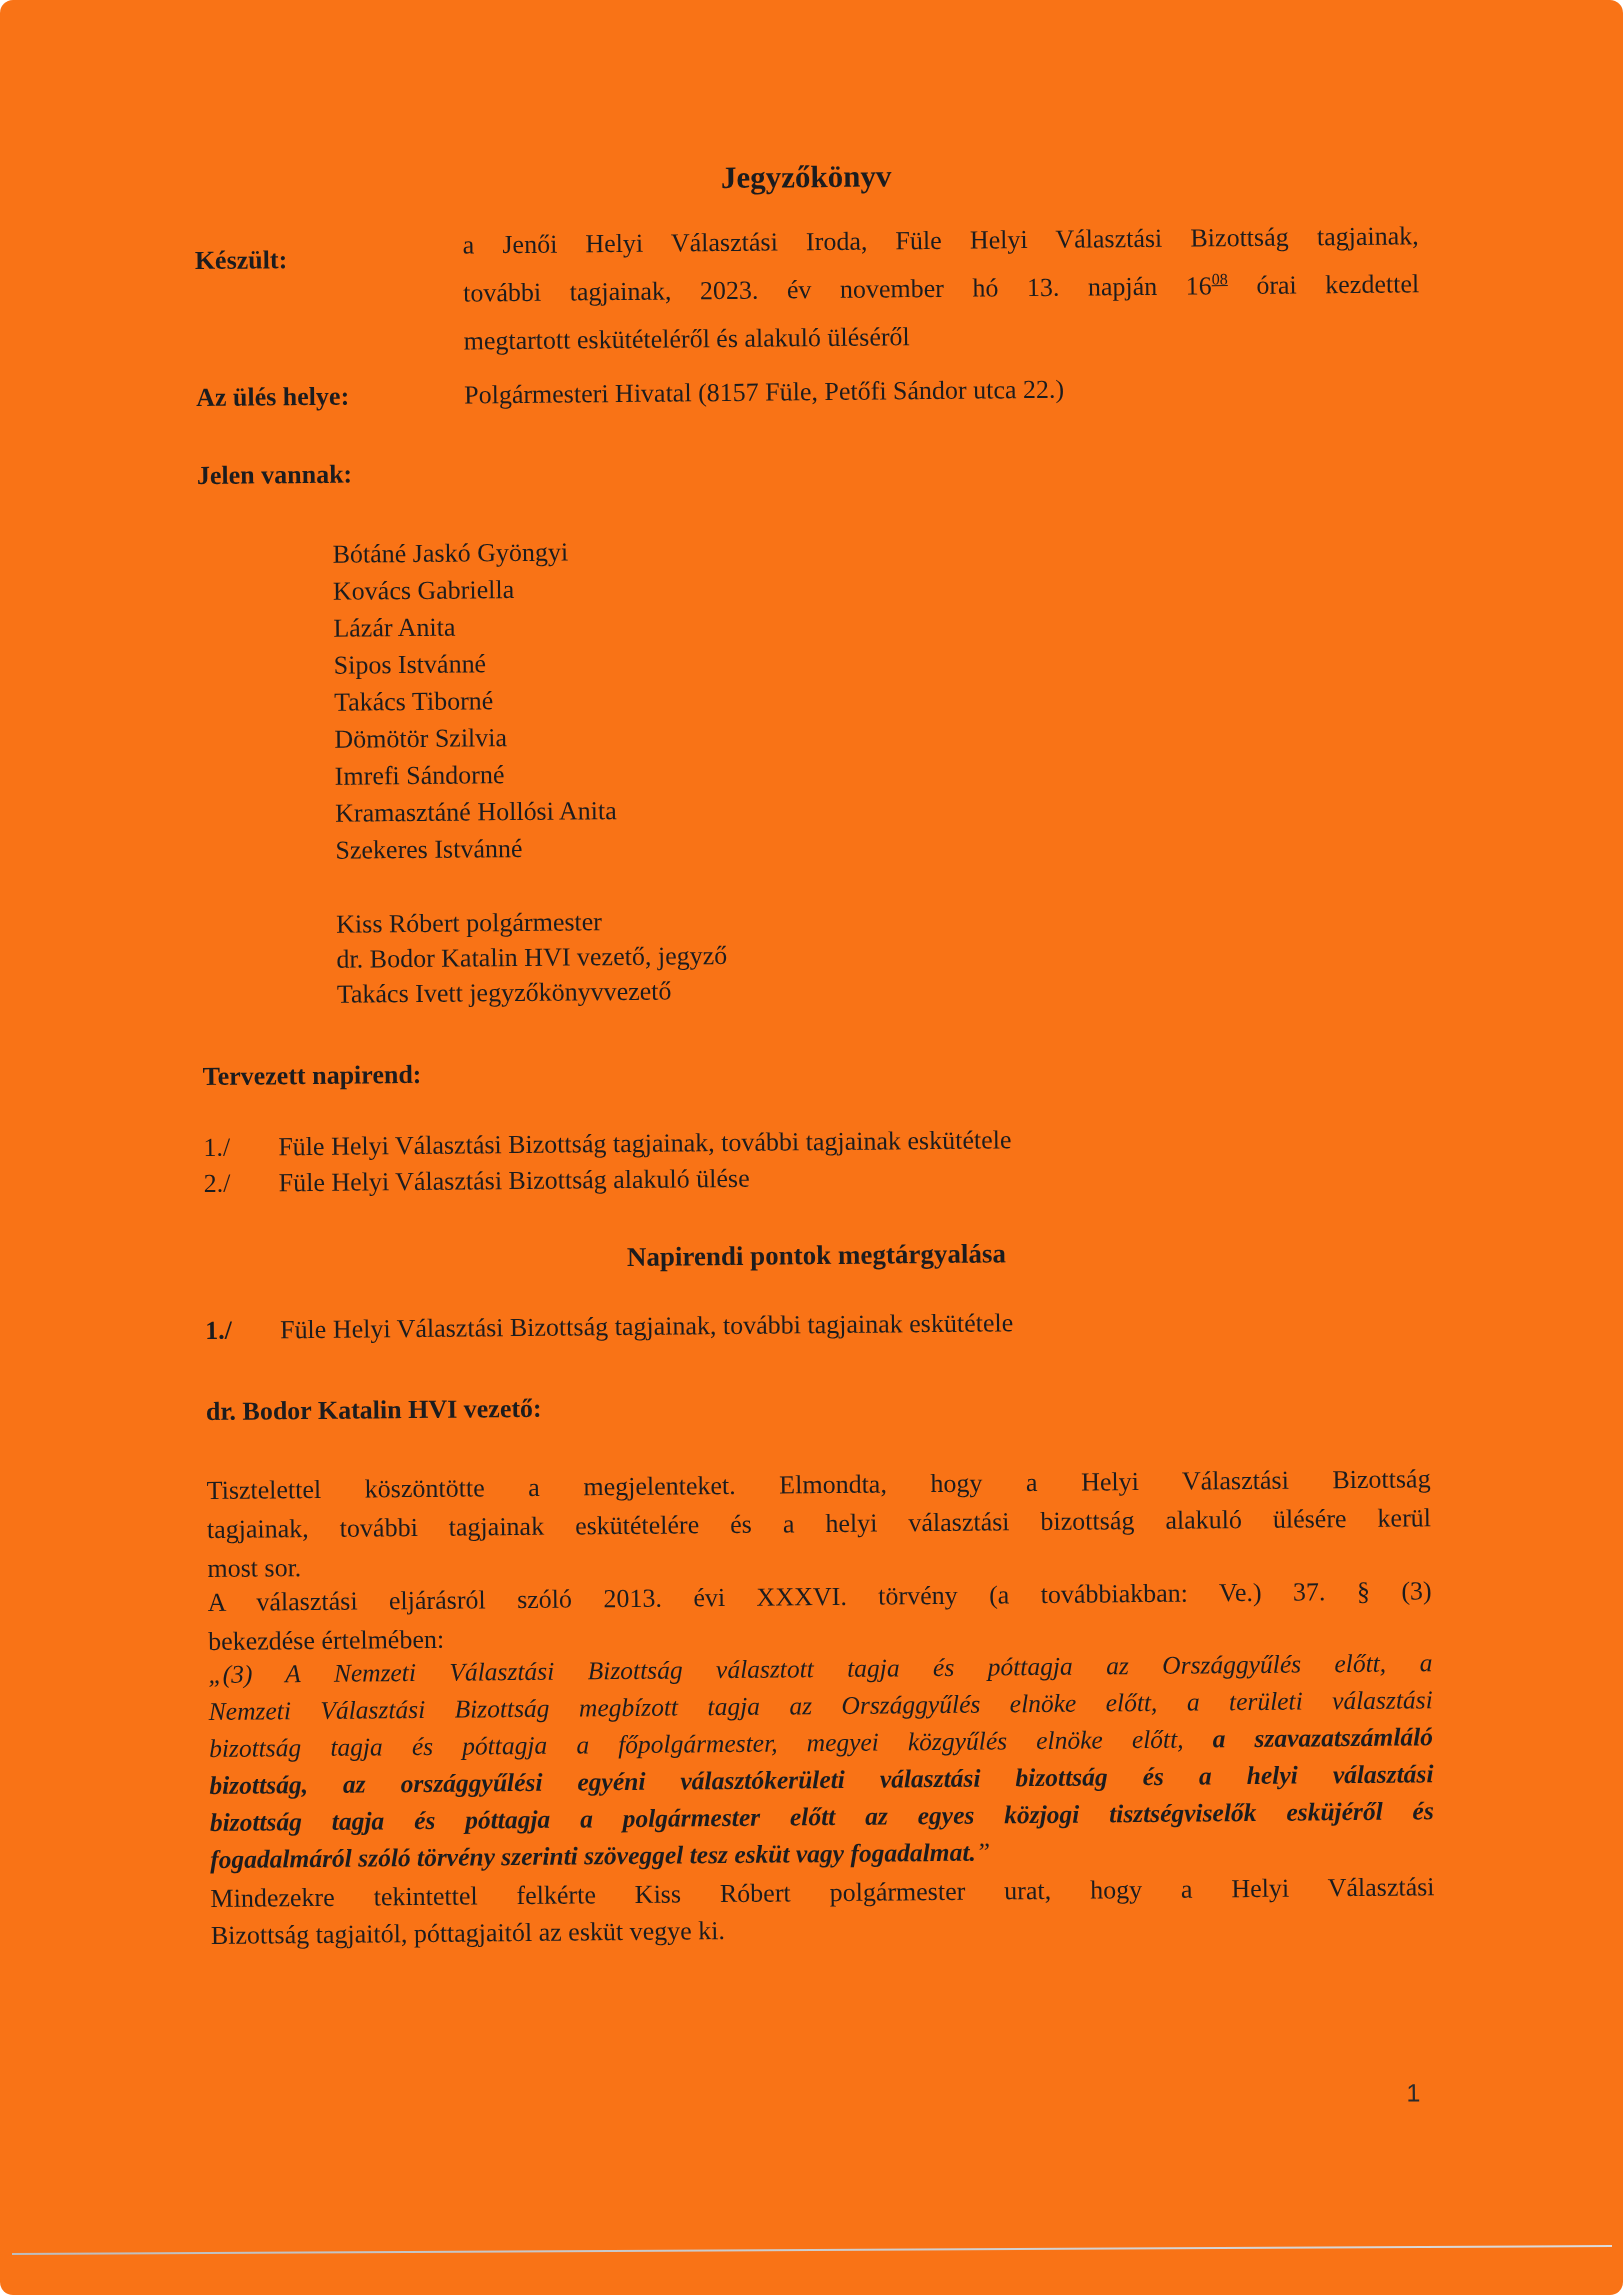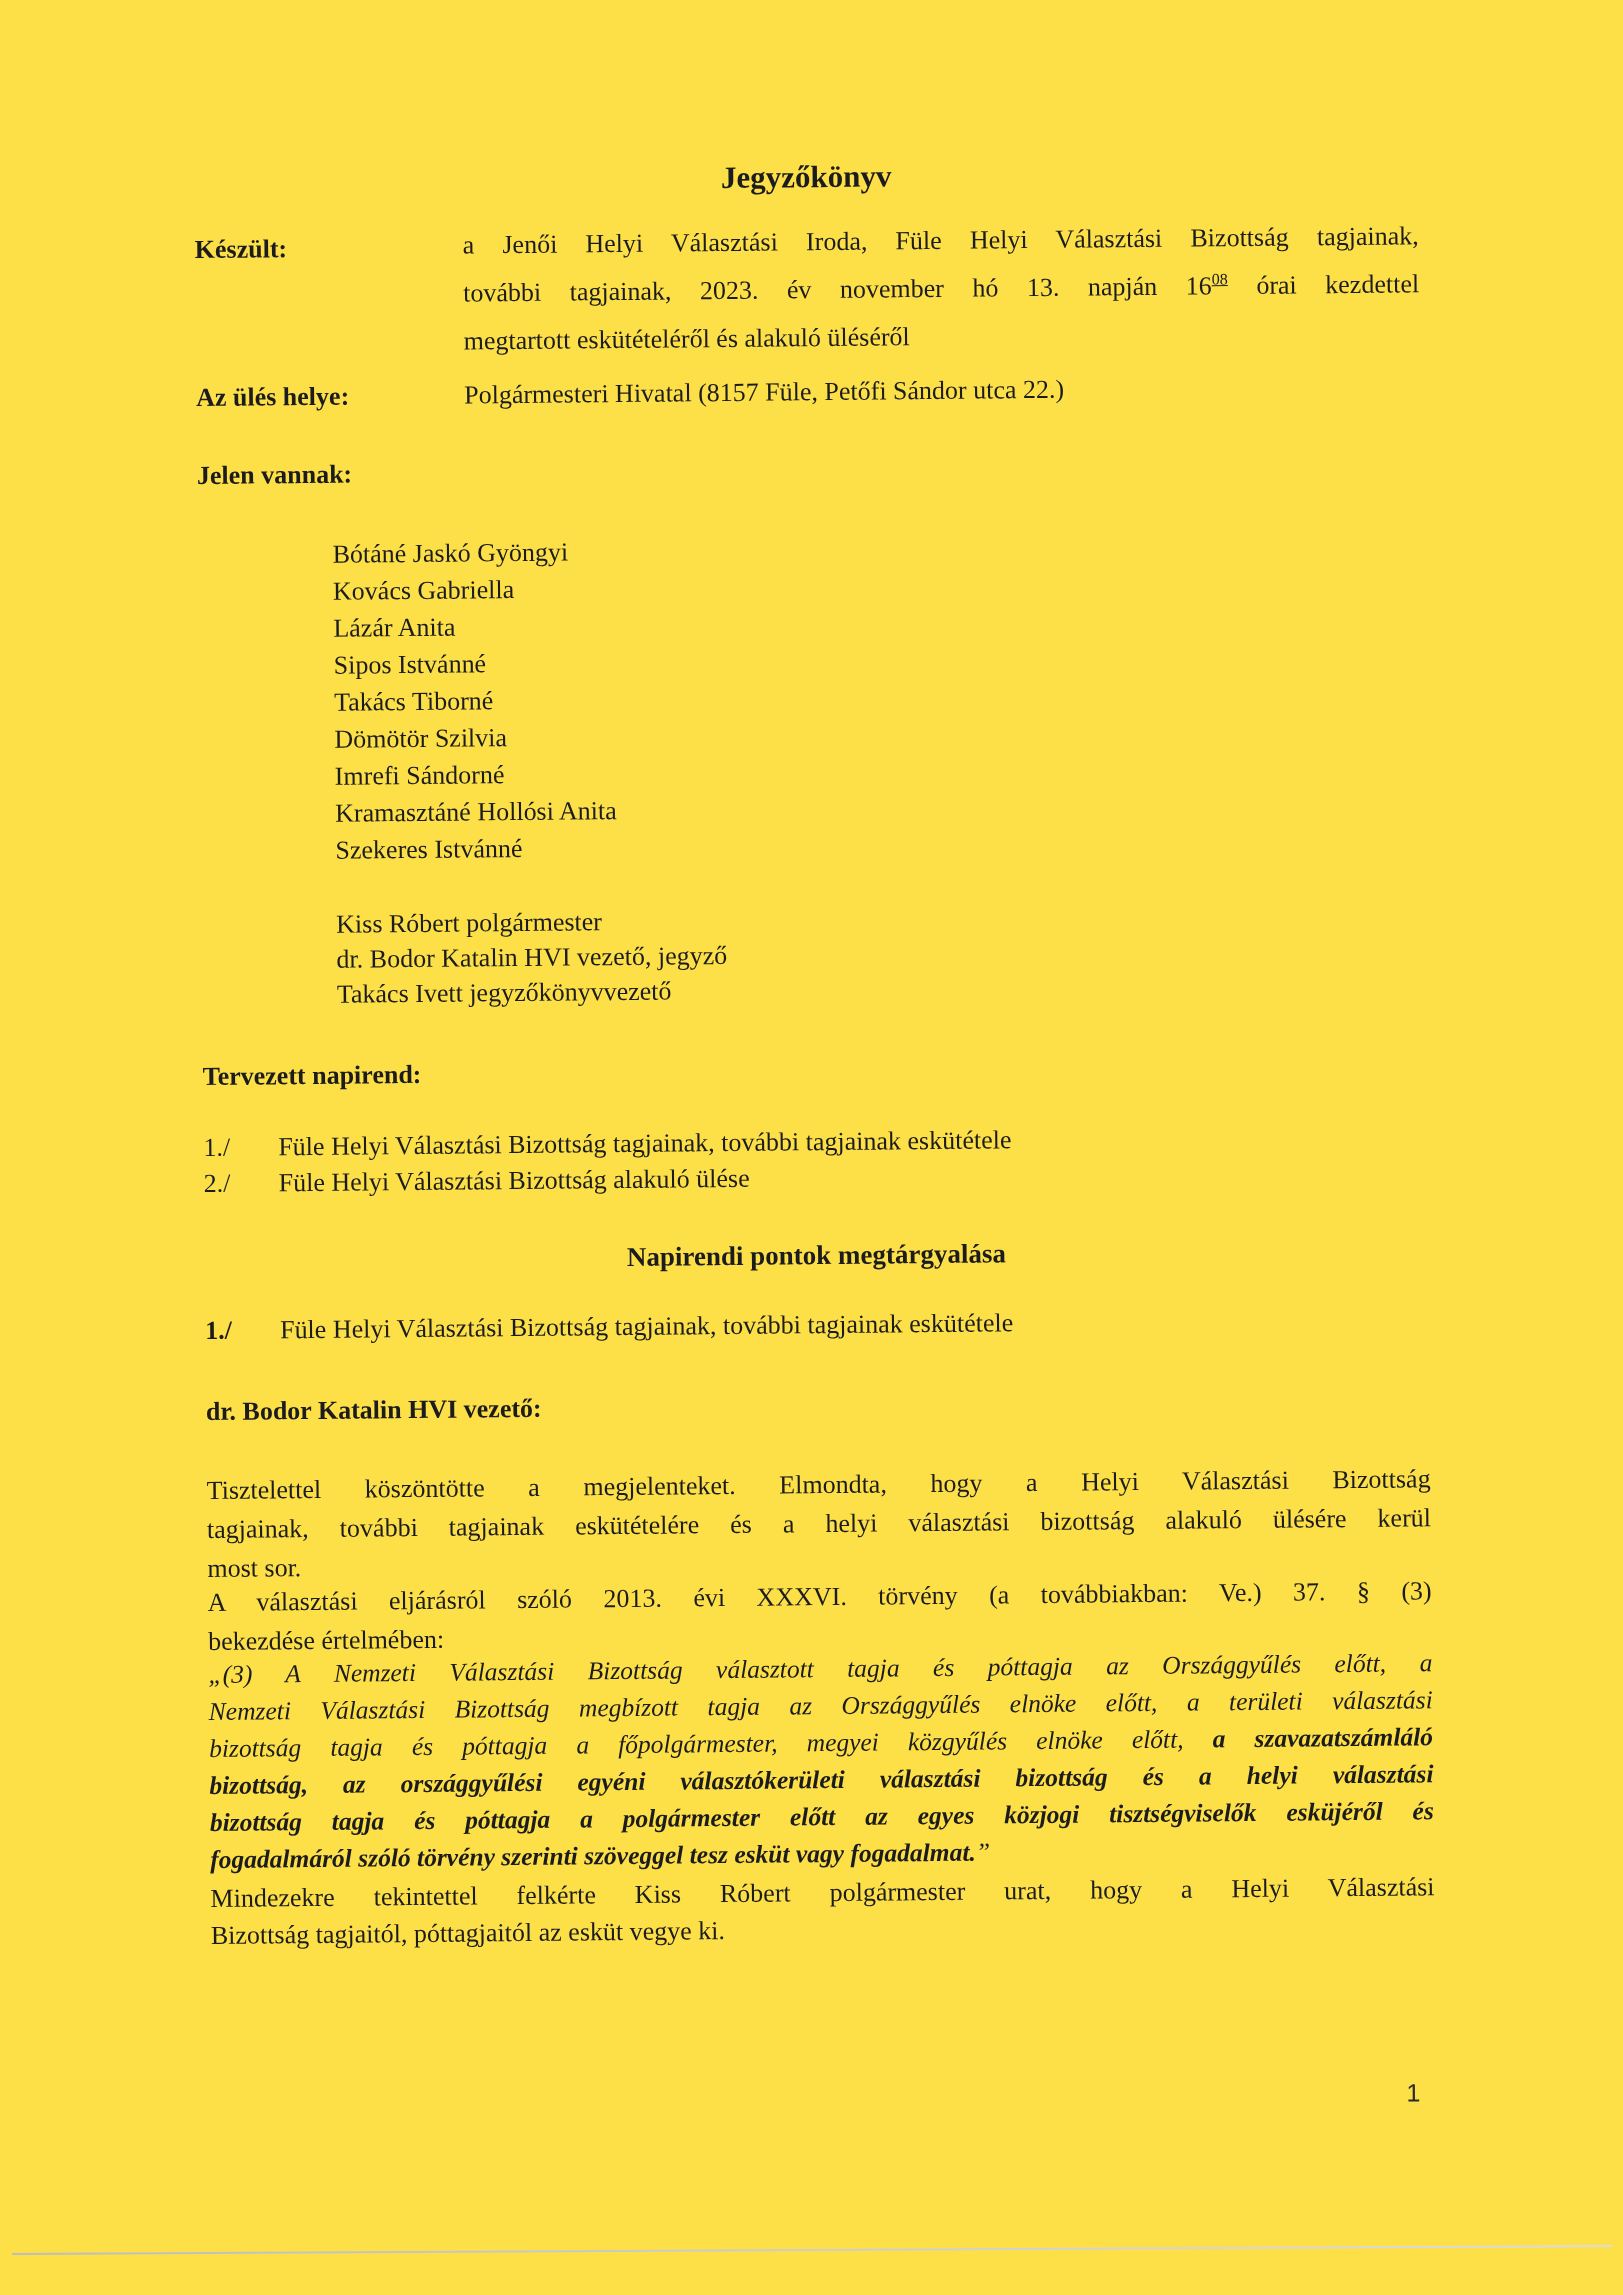--- a/index.html
+++ b/index.html
@@ -4,24 +4,25 @@
 <style>
   html, body {
     margin: 0;
     padding: 0;
     background: #ffffff;
   }
   .page {
     position: relative;
     width: 1623px;
     height: 2295px;
-    background: #fde047;
+    background: #f97316;
     overflow: hidden;
     font-family: "Liberation Serif", serif;
     color: #1c1c1e;
+    border-radius: 13px;
   }
   .content {
     position: absolute;
     left: 203px;
     top: 0;
     width: 1224px;
     height: 2295px;
     transform: rotate(-0.55deg);
     transform-origin: 0 1113px;
   }
@@ -111,21 +112,21 @@
   }
 </style>
 </head>
 <body>
 
 <div class="page">
   <div class="content">
 
     <div class="title">Jegyzőkönyv</div>
 
-    <div class="lbl" style="top:235px">Készült:</div>
+    <div class="lbl" style="top:246px">Készült:</div>
     <div class="made-val">
       <div class="jl">a Jenői Helyi Választási Iroda, Füle Helyi Választási Bizottság tagjainak,</div>
       <div class="jl"><span>további tagjainak, 2023. év november hó 13. napján 16</span><sup class="u">08</sup><span> órai kezdettel</span></div>
       <div>megtartott eskütételéről és alakuló üléséről</div>
     </div>
 
     <div class="lbl" style="top:383px">Az ülés helye:</div>
     <div class="val" style="top:383px">Polgármesteri Hivatal (8157 Füle, Petőfi Sándor utca 22.)</div>
 
     <div class="lbl" style="top:461px">Jelen vannak:</div>

